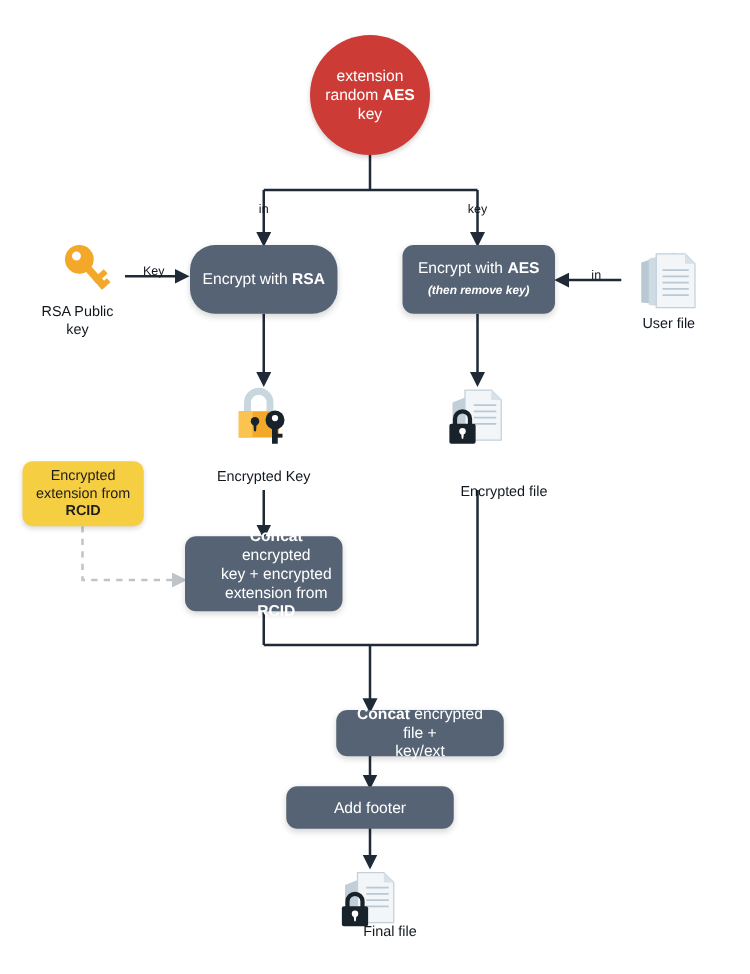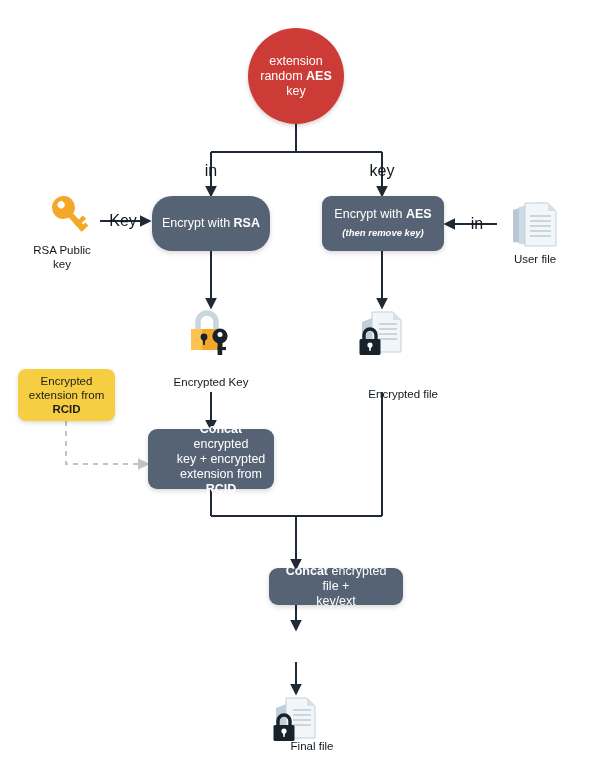--- a/index.html
+++ b/index.html
@@ -62,21 +62,21 @@
 
   
   .caption{
     position:absolute;
     text-align:center;
     font-size:11.5px;line-height:13.5px;
     color:#12181f;
   }
   .edgelabel{
     position:absolute;
-    font-size:16px;
+    font-size:10px;
     color:#12181f;
     text-align:center;
     white-space:nowrap;
   }
 
   
   .iconbox{position:absolute;}
 </style>
 </head>
 <body>
@@ -240,20 +240,23 @@
     </div>
   </div>
 
   <div class="node darkbox" style="left:229px;top:568px;width:134px;height:37px;margin-left:40px;">
     <div>
       <b>Concat</b><span> encrypted file +</span><br>
       <span>key/ext</span>
     </div>
   </div>
 
+  <div class="node darkbox" style="left:229px;top:629px;width:134px;height:34px;">
+    <div>Add footer</div>
+  </div>
 
   <div class="iconbox" style="left:271px;top:694px;width:52px;height:50px;">
     <svg width="52" height="50" viewBox="0 0 52 50">
       <polygon points="5,14 20,8 20,42 5,40" fill="#c2cfd8"></polygon>
       <polygon points="15,4 36,4 44,12 44,44 15,44" fill="#f2f6f9" stroke="#c3d0da" stroke-width="1"></polygon>
       <polygon points="36,4 44,12 36,12" fill="#d6e1e9"></polygon>
       <g stroke="#b9c8d2" stroke-width="1.4">
         <line x1="22" y1="16" x2="40" y2="16"></line>
         <line x1="22" y1="21" x2="40" y2="21"></line>
         <line x1="22" y1="26" x2="40" y2="26"></line>

